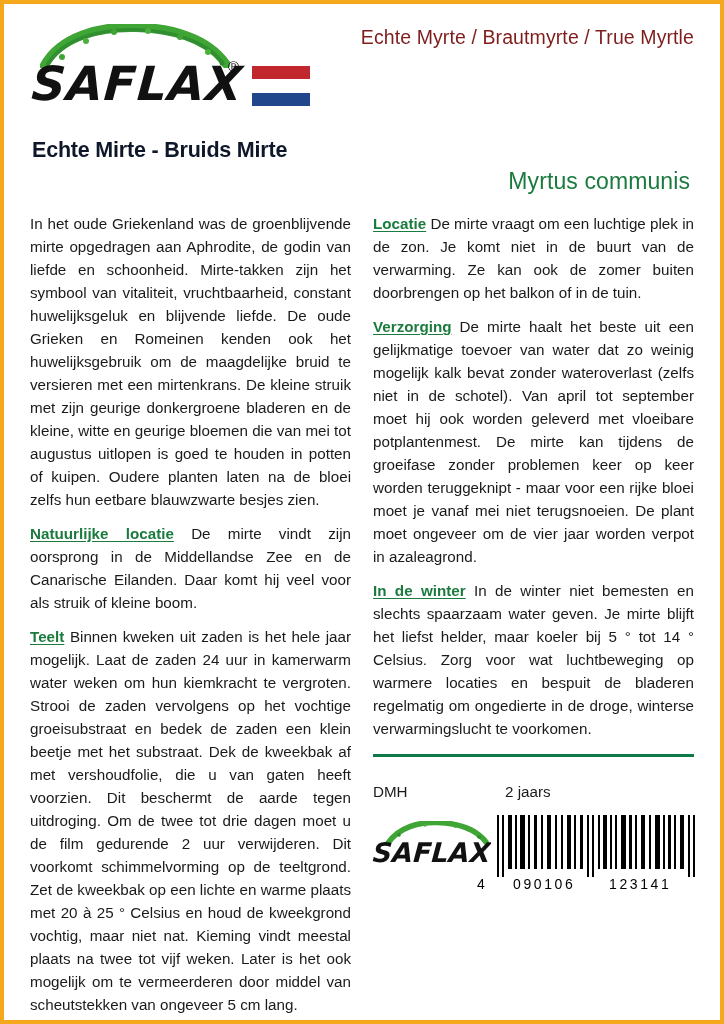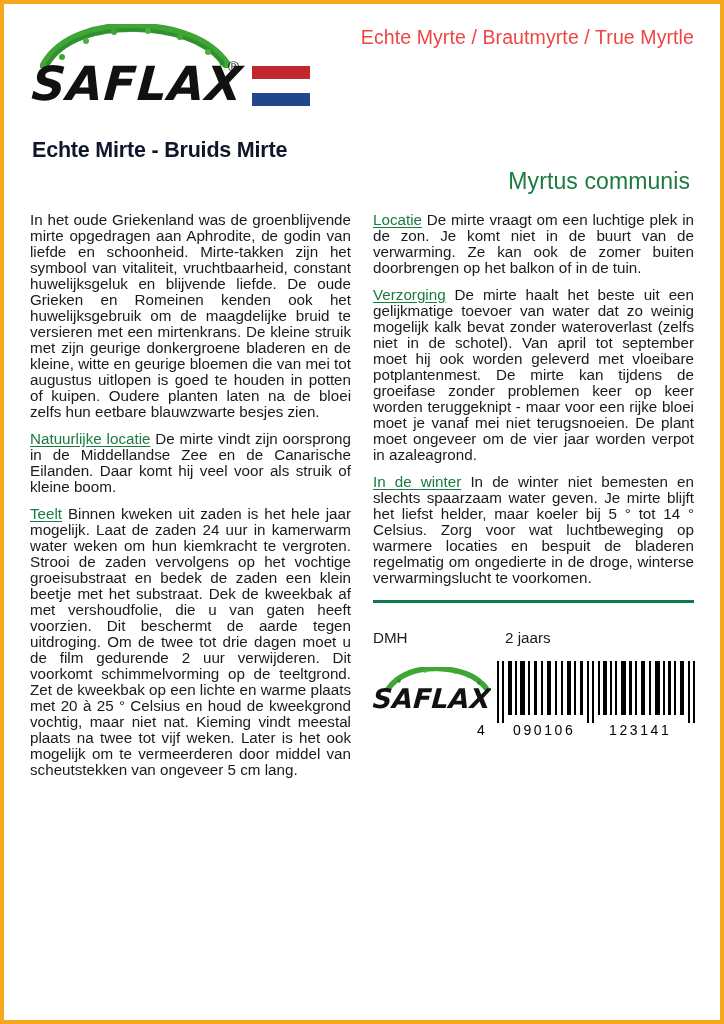--- a/index.html
+++ b/index.html
@@ -69,21 +69,21 @@
   }
   .flag .band { width: 100%; height: 33.34%; }
   .flag .red  { background: #C1272D; }
   .flag .white{ background: #FFFFFF; }
   .flag .blue { background: #21468B; }
 
   .names {
     position: absolute;
     right: 0px; top: 8px;
     font-size: 19.5px;
-    color: #ef4444;
+    color: #7f1d1d;
     white-space: nowrap;
     letter-spacing: 0.1px;
   }
 
   
   .titlebar { position: relative; height: 72px; margin-top: 8px; }
   .plant-title {
     position: absolute;
     left: 2px; top: 0px;
     font-size: 21.5px;
@@ -103,28 +103,28 @@
   .columns {
     position: relative;
     display: flex;
     gap: 22px;
     margin-top: 2px;
   }
   .col { width: 336px; }
   .col p {
     margin: 0 0 11px 0;
     font-size: 15.2px;
-    line-height: 16px;
+    line-height: 23px;
     color: #1a1a1a;
     text-align: justify;
     hyphens: none;
   }
   .col p:last-child { margin-bottom: 0; }
   .sec-head {
-    font-weight: 400;
+    font-weight: 700;
     color: #1B7A3E;
     text-decoration: underline;
     text-underline-offset: 2px;
   }
 
   
   .rule {
     height: 3px;
     background: #0E7A4A;
     margin: 14px 0 26px 0;

